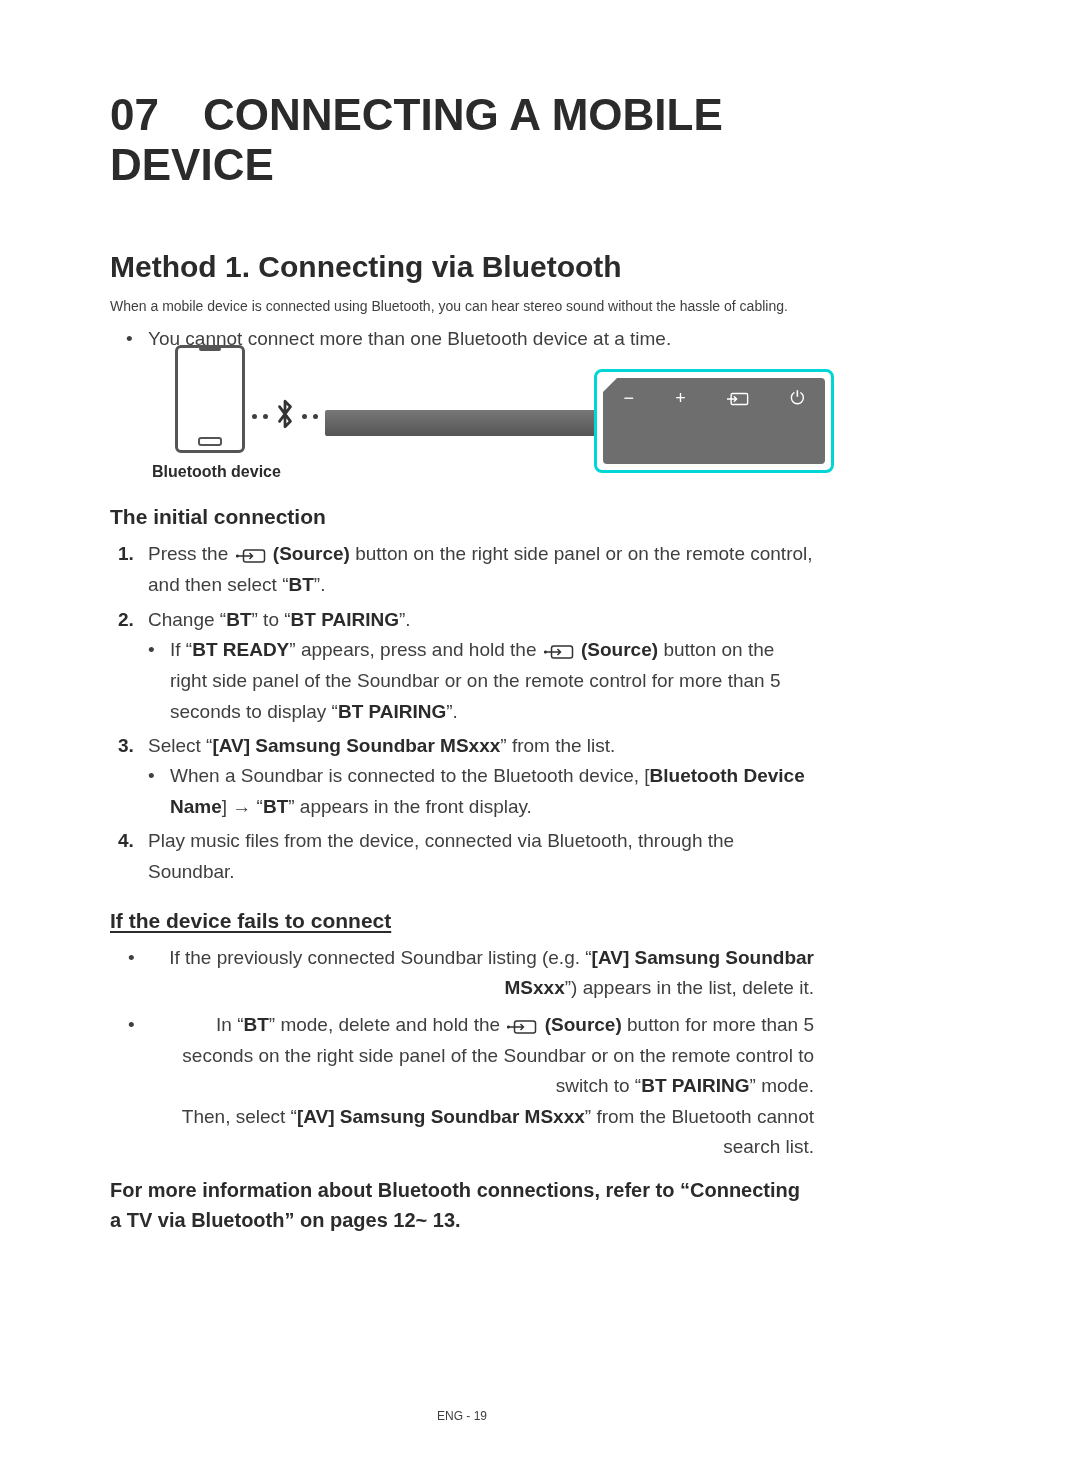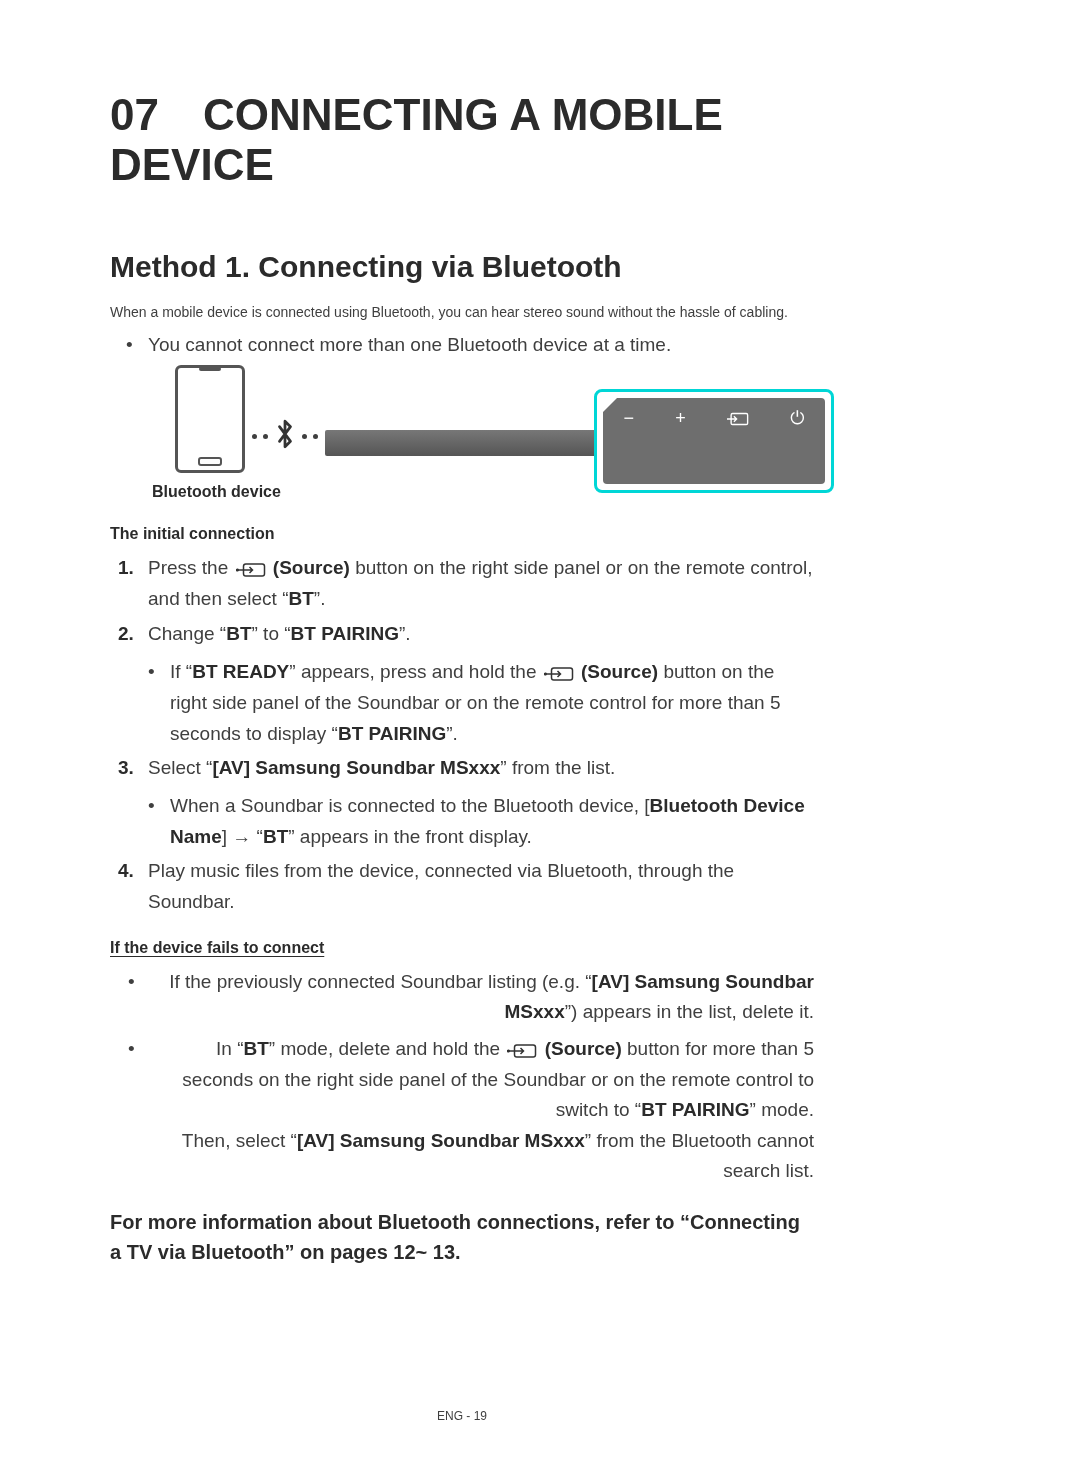--- a/index.html
+++ b/index.html
@@ -1,22 +1,22 @@
 <!DOCTYPE html>
 <html><head>
 <meta charset="utf-8">
 <style>
   * { box-sizing: border-box; margin: 0; padding: 0; }
   html, body { width: 1080px; height: 1479px; background: #fff; font-family: Arial, Helvetica, sans-serif; color: #3a3a3a; }
   .page { padding: 90px 110px 40px 110px; width: 924px; height: 1479px; position: relative; }
   .h1 { font-size: 44px; font-weight: 700; letter-spacing: 0px; margin-bottom: 60px; color: #2b2b2b; }
-  .h2 { font-size: 30px; font-weight: 700; margin-bottom: 18px; color: #2b2b2b; }
+  .h2 { font-size: 30px; font-weight: 700; margin-bottom: 12px; color: #2b2b2b; }
   .body-text { font-size: 14px; line-height: 1.55; color: #3f3f3f; }
   .intro { margin-bottom: 6px; }
-  ul.top-bullets { margin-left: 38px; margin-top: 0px; margin-bottom: 14px; }
+  ul.top-bullets { margin-left: 38px; margin-top: 0px; }
   ul.top-bullets li { font-size: 19px; line-height: 1.55; color: #3f3f3f; list-style: none; position: relative; padding-left: 0; }
   ul.top-bullets li::before { content: "•"; position: absolute; left: -22px; font-size: 19px; }
 
   
   .diagram { position: relative; height: 130px; margin-bottom: 16px; }
 
   .phone { position: absolute; left: 65px; top: -8px; width: 70px; height: 108px; border: 3px solid #555; border-radius: 6px; background: #fff; }
   .phone::before { content: ""; position: absolute; top: -1px; left: 50%; transform: translateX(-50%); width: 22px; height: 4px; background: #555; border-radius: 2px; }
   .phone::after  { content: ""; position: absolute; bottom: 4px; left: 50%; transform: translateX(-50%); width: 20px; height: 5px; border: 2px solid #555; border-radius: 3px; }
   .phone-label { position: absolute; left: 42px; top: 110px; font-size: 16px; font-weight: 700; color: #2b2b2b; }
@@ -30,40 +30,40 @@
 
   .callout-line { position: absolute; left: 510px; top: 50px; width: 60px; height: 2px; background: #555; transform: rotate(-18deg); transform-origin: left center; }
 
   .remote-box { position: absolute; right: -20px; top: 16px; width: 240px; height: 104px; border: 3px solid #00d6d6; border-radius: 8px; background: #fff; padding: 6px; }
   .remote-inner { width: 100%; height: 100%; background: #6e6e6e; border-radius: 4px; position: relative; }
   .remote-notch { position: absolute; left: -2px; top: -2px; width: 0; height: 0; border-right: 18px solid transparent; border-top: 18px solid #fff; }
   .remote-icons { position: absolute; top: 10px; left: 0; right: 0; display: flex; justify-content: space-around; align-items: center; color: #fff; font-size: 18px; }
   .src-ic { display:inline-flex; align-items:center; }
   .src-ic svg { width: 22px; height: 16px; }
 
-  .h3 { font-size: 16px; font-weight: 700; margin-top: 22px; margin-bottom: 10px; color: #2b2b2b; text-decoration: underline; text-underline-offset: 3px; }
+  .h3 { font-size: 21px; font-weight: 700; margin-top: 22px; margin-bottom: 10px; color: #2b2b2b; text-decoration: underline; text-underline-offset: 3px; }
   .h3.no-ul { text-decoration: none; }
 
   ol.steps { list-style: none; margin-left: 8px; }
   ol.steps > li { position: relative; padding-left: 30px; font-size: 19px; line-height: 1.6; color: #3f3f3f; margin-bottom: 4px; }
   ol.steps > li > .num { position: absolute; left: 0; font-weight: 700; }
 
-  ul.sub { list-style: none; margin-top: 8px; }
+  ul.sub { list-style: none; margin-top: 0; }
   ul.sub > li { position: relative; padding-left: 22px; font-size: 19px; line-height: 1.6; color: #3f3f3f; }
   ul.sub > li::before { content: "•"; position: absolute; left: 0; }
 
   ul.bullets2 { list-style: none; margin-left: 18px; margin-top: 4px; }
   ul.bullets2 > li { position: relative; padding-left: 22px; font-size: 19px; line-height: 1.6; color: #3f3f3f; margin-bottom: 6px; text-align: right; }
   ul.bullets2 > li::before { content: "•"; position: absolute; left: 0; }
 
   .bold { font-weight: 700; color: #2b2b2b; }
   .inline-icon { display: inline-block; vertical-align: middle; margin: 0 2px; }
   .inline-icon svg { width: 30px; height: 18px; vertical-align: middle; }
 
-  .more-info { font-size: 20px; font-weight: 700; line-height: 1.5; margin-top: 20px; color: #2b2b2b; }
+  .more-info { font-size: 20px; font-weight: 700; line-height: 1.5; margin-top: 12px; color: #2b2b2b; }
 
   .footer { position: absolute; bottom: 56px; left: 0; right: 0; text-align: center; font-size: 12px; color: #3f3f3f; }
 
 </style>
 </head>
 <body>
 
 <div class="page">
 
   <h1 class="h1">07 CONNECTING A MOBILE DEVICE</h1>

